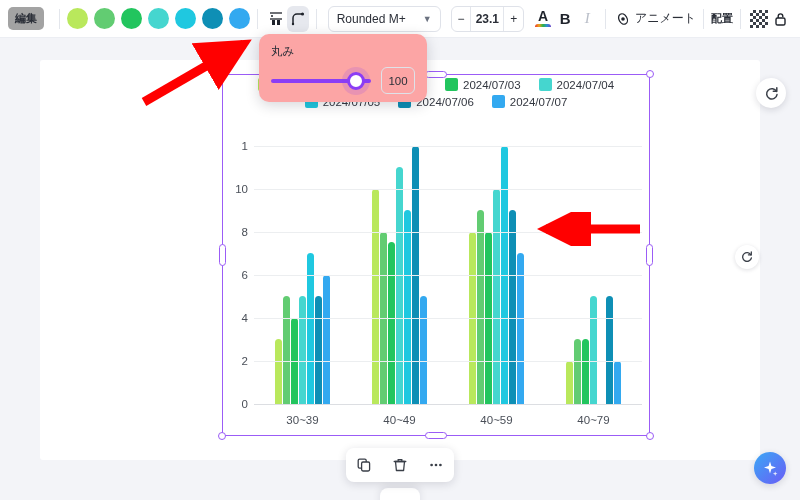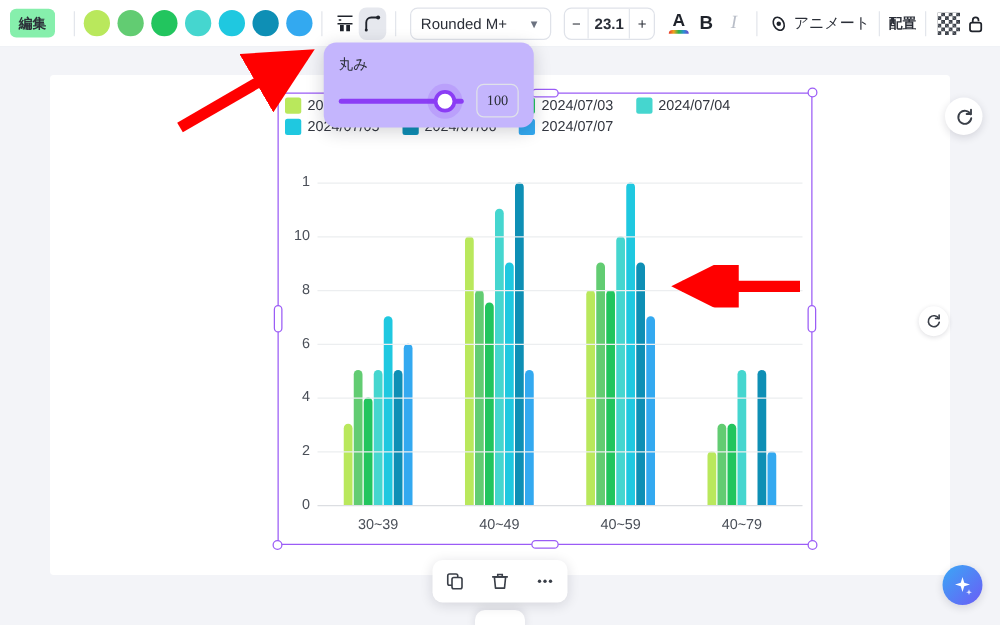--- a/index.html
+++ b/index.html
@@ -17,21 +17,21 @@
     width: 800px; height: 38px;
     background: #ffffff;
     display: flex; align-items: center;
     padding: 0 8px;
     gap: 0px;
     border-bottom: 1px solid #eceef3;
     z-index: 40;
   }
   .tb-edit {
     font-size: 11px; font-weight: bold; color: #2b2f38;
-    background: #86efac; border-radius: 5px;
+    background: #a3a3a3; border-radius: 5px;
     padding: 4px 7px; margin-right: 8px;
     white-space: nowrap;
   }
   .tb-sep { width: 1px; height: 20px; background: #e3e6ec; margin: 0 7px; }
   .swatches { display: flex; align-items: center; gap: 6px; }
   .swatch { width: 21px; height: 21px; border-radius: 50%; }
 
   .icon-btn {
     width: 26px; height: 26px;
     display: flex; align-items: center; justify-content: center;
@@ -113,21 +113,21 @@
   .handle-bar.b { bottom: -4px; left: 50%; margin-left: -11px; width: 22px; height: 7px; }
 
   
   .chart {
     position: absolute; left: 222px; top: 74px;
     width: 428px; height: 362px;
     z-index: 8;
   }
   .legend {
     position: absolute; top: 4px; left: 0; width: 100%;
-    display: flex; flex-wrap: wrap; 
+    display: flex; flex-wrap: wrap; justify-content: center;
     gap: 4px 18px;
     padding: 0 6px;
   }
   .legend-item { display: flex; align-items: center; gap: 5px; }
   .legend-sw { width: 13px; height: 13px; border-radius: 2px; }
   .legend-lb { font-size: 11.5px; color: #333740; white-space: nowrap; }
 
   .plot {
     position: absolute;
     left: 32px; top: 50px;
@@ -151,40 +151,40 @@
   .bar { width: 7px; border-radius: 4px 4px 0 0; }
   .xtick {
     position: absolute; bottom: -22px; left: 0; right: 0;
     text-align: center; font-size: 11.5px; color: #4a4f58;
   }
 
   
   .popup {
     position: absolute; left: 259px; top: 34px;
     width: 168px; height: 68px;
-    background: #c4b5fd; border-radius: 10px;
+    background: #fca5a5; border-radius: 10px;
     box-shadow: 0 3px 14px rgba(20,24,40,.18);
     z-index: 50;
     padding: 10px 12px;
   }
   .popup-title { font-size: 11.5px; color: #2b2f38; margin-bottom: 8px; }
   .popup-row { display: flex; align-items: center; gap: 10px; }
   .slider-wrap { position: relative; flex: 1; height: 22px; display: flex; align-items: center; }
   .slider-track { width: 100%; height: 4px; background: #8b3df5; border-radius: 2px; }
   .slider-knob {
     position: absolute; right: 6px; top: 50%; margin-top: -9px;
     width: 18px; height: 18px; border-radius: 50%;
     background: #fff; border: 3px solid #8b3df5;
     box-shadow: 0 0 0 5px rgba(139,61,245,.17);
   }
   .slider-val {
     width: 34px; height: 27px;
     border: 1px solid #dfe2e9; border-radius: 6px;
     display: flex; align-items: center; justify-content: center;
-    font-size: 11.5px; color: #2b2f38; font-family: Liberation Serif, serif;
+    font-size: 11.5px; color: #2b2f38;
   }
 
   
   .fab {
     position: absolute; background: #fff; border-radius: 50%;
     display: flex; align-items: center; justify-content: center;
     box-shadow: 0 2px 7px rgba(20,24,40,.14);
   }
   .fab-refresh { right: 14px; top: 78px; width: 30px; height: 30px; }
   .fab-rotate  { right: 41px; top: 245px; width: 24px; height: 24px; box-shadow: 0 1px 4px rgba(20,24,40,.14); }

